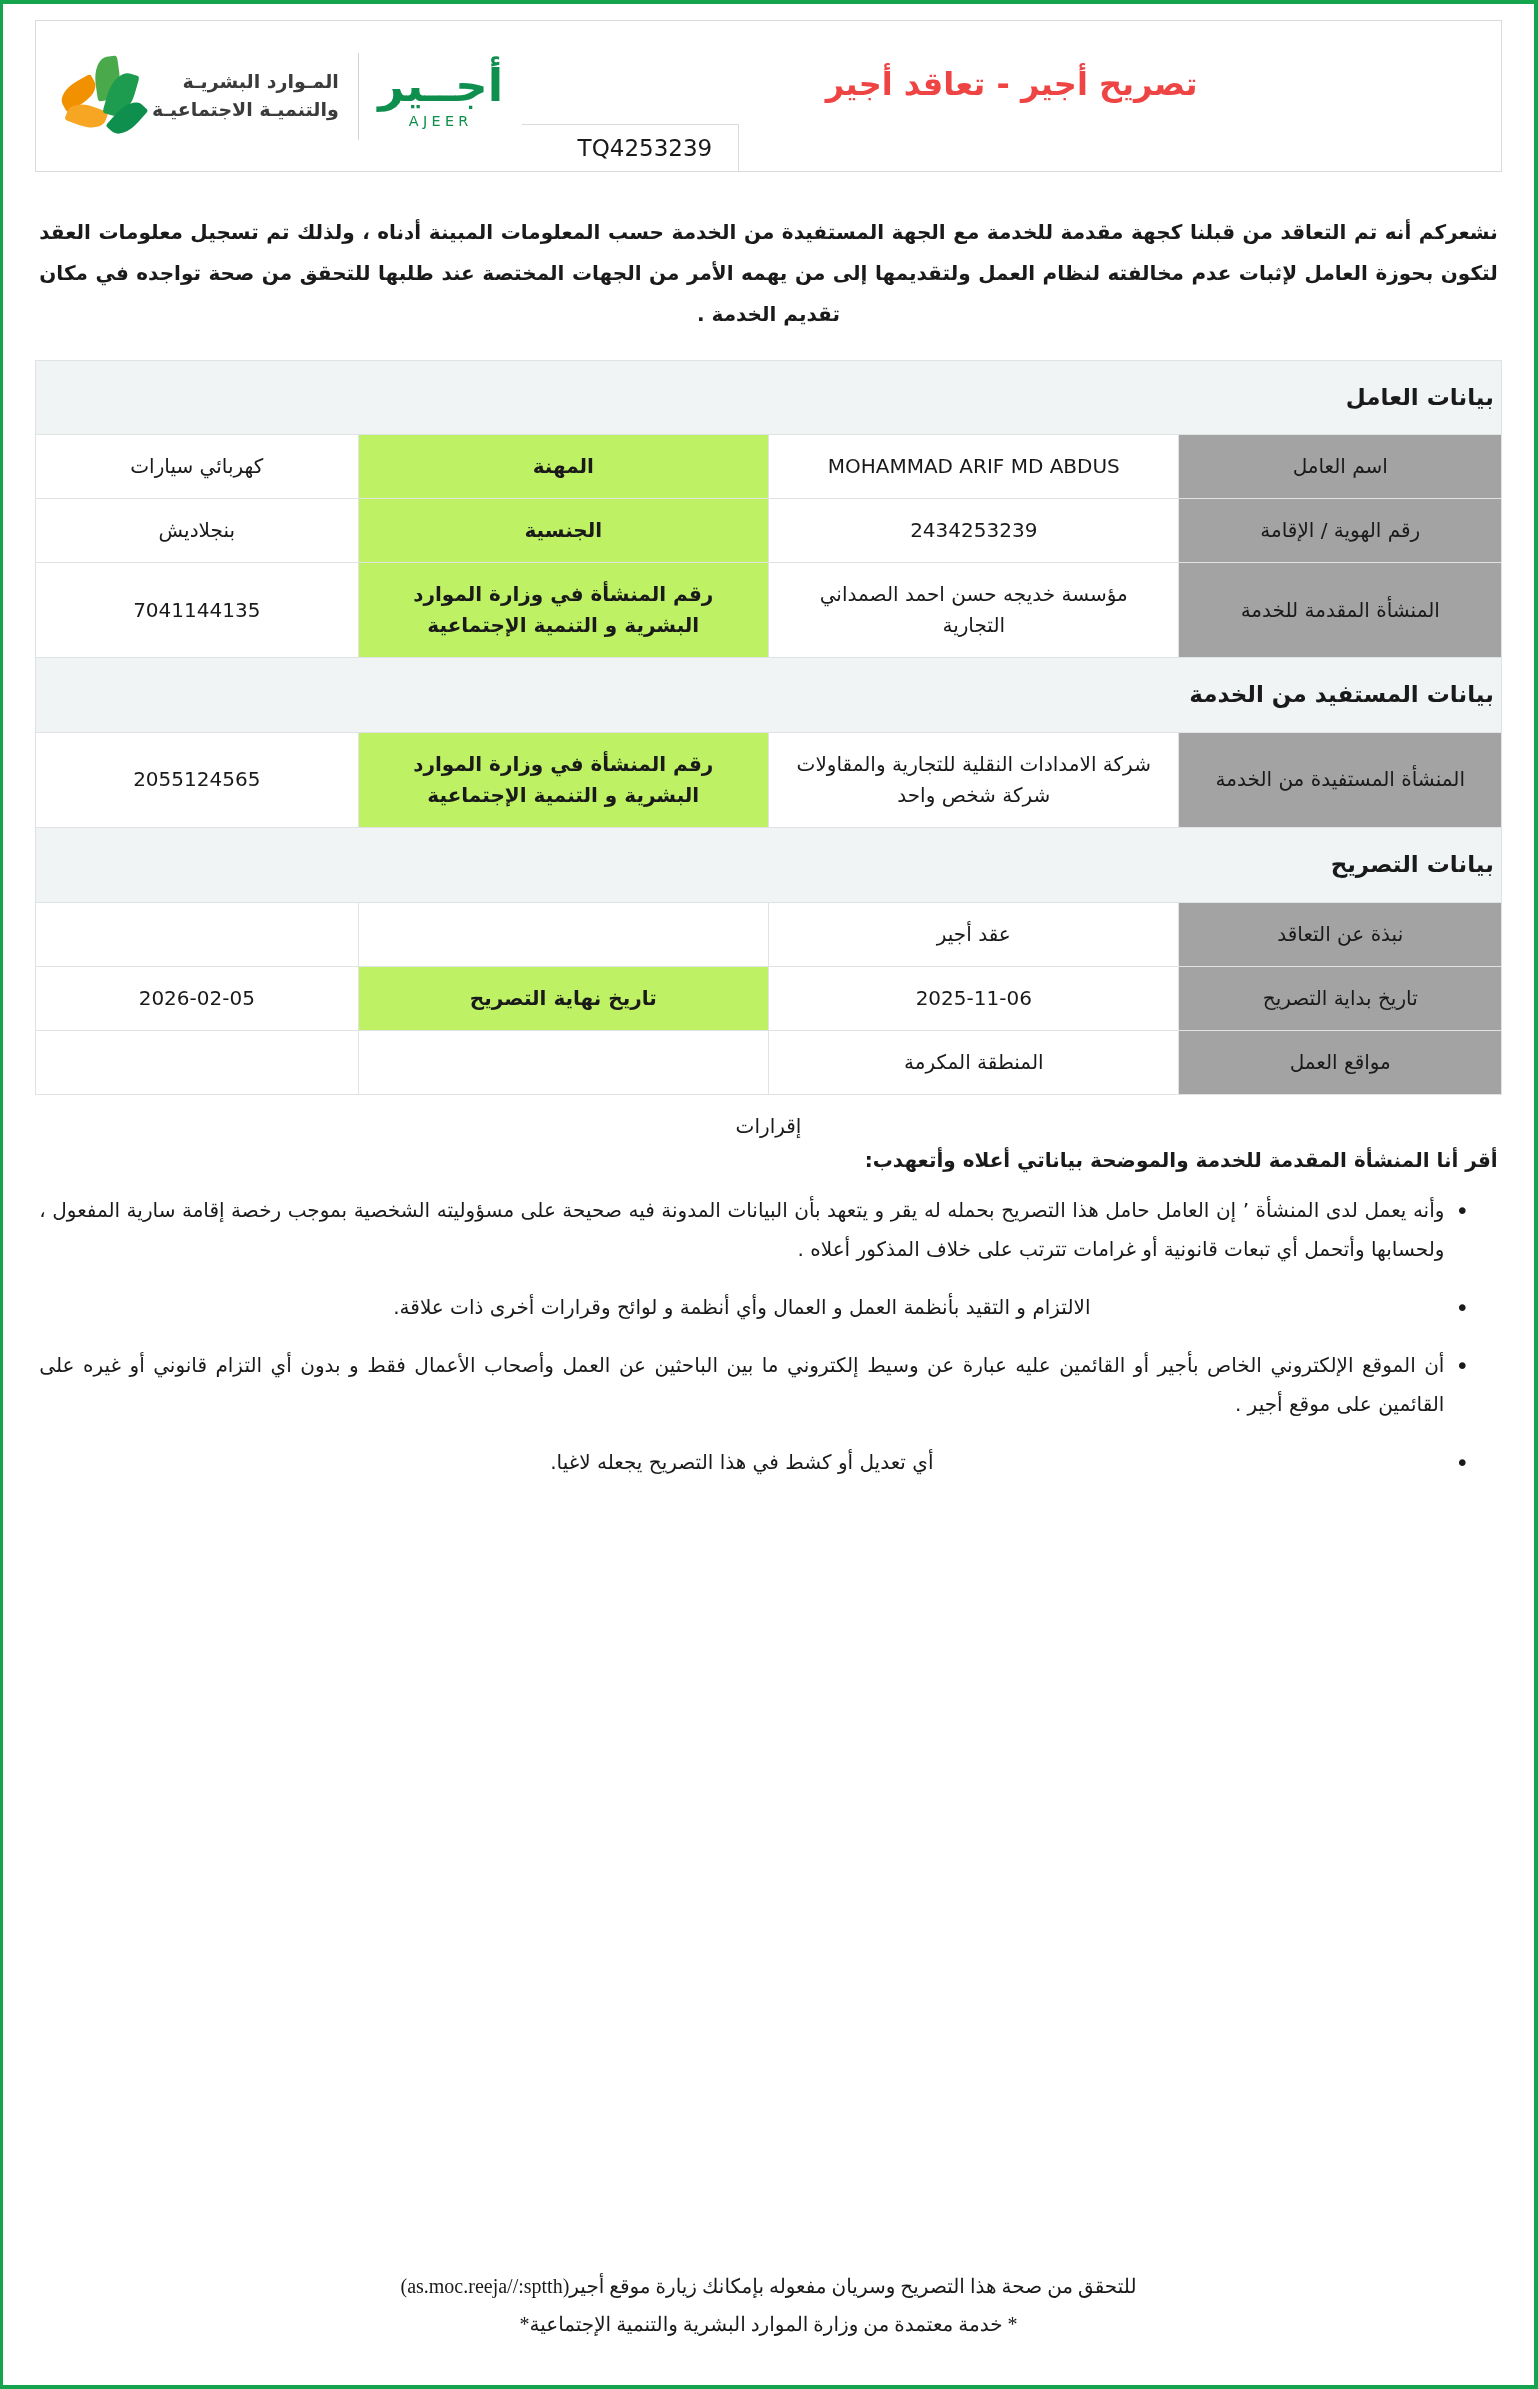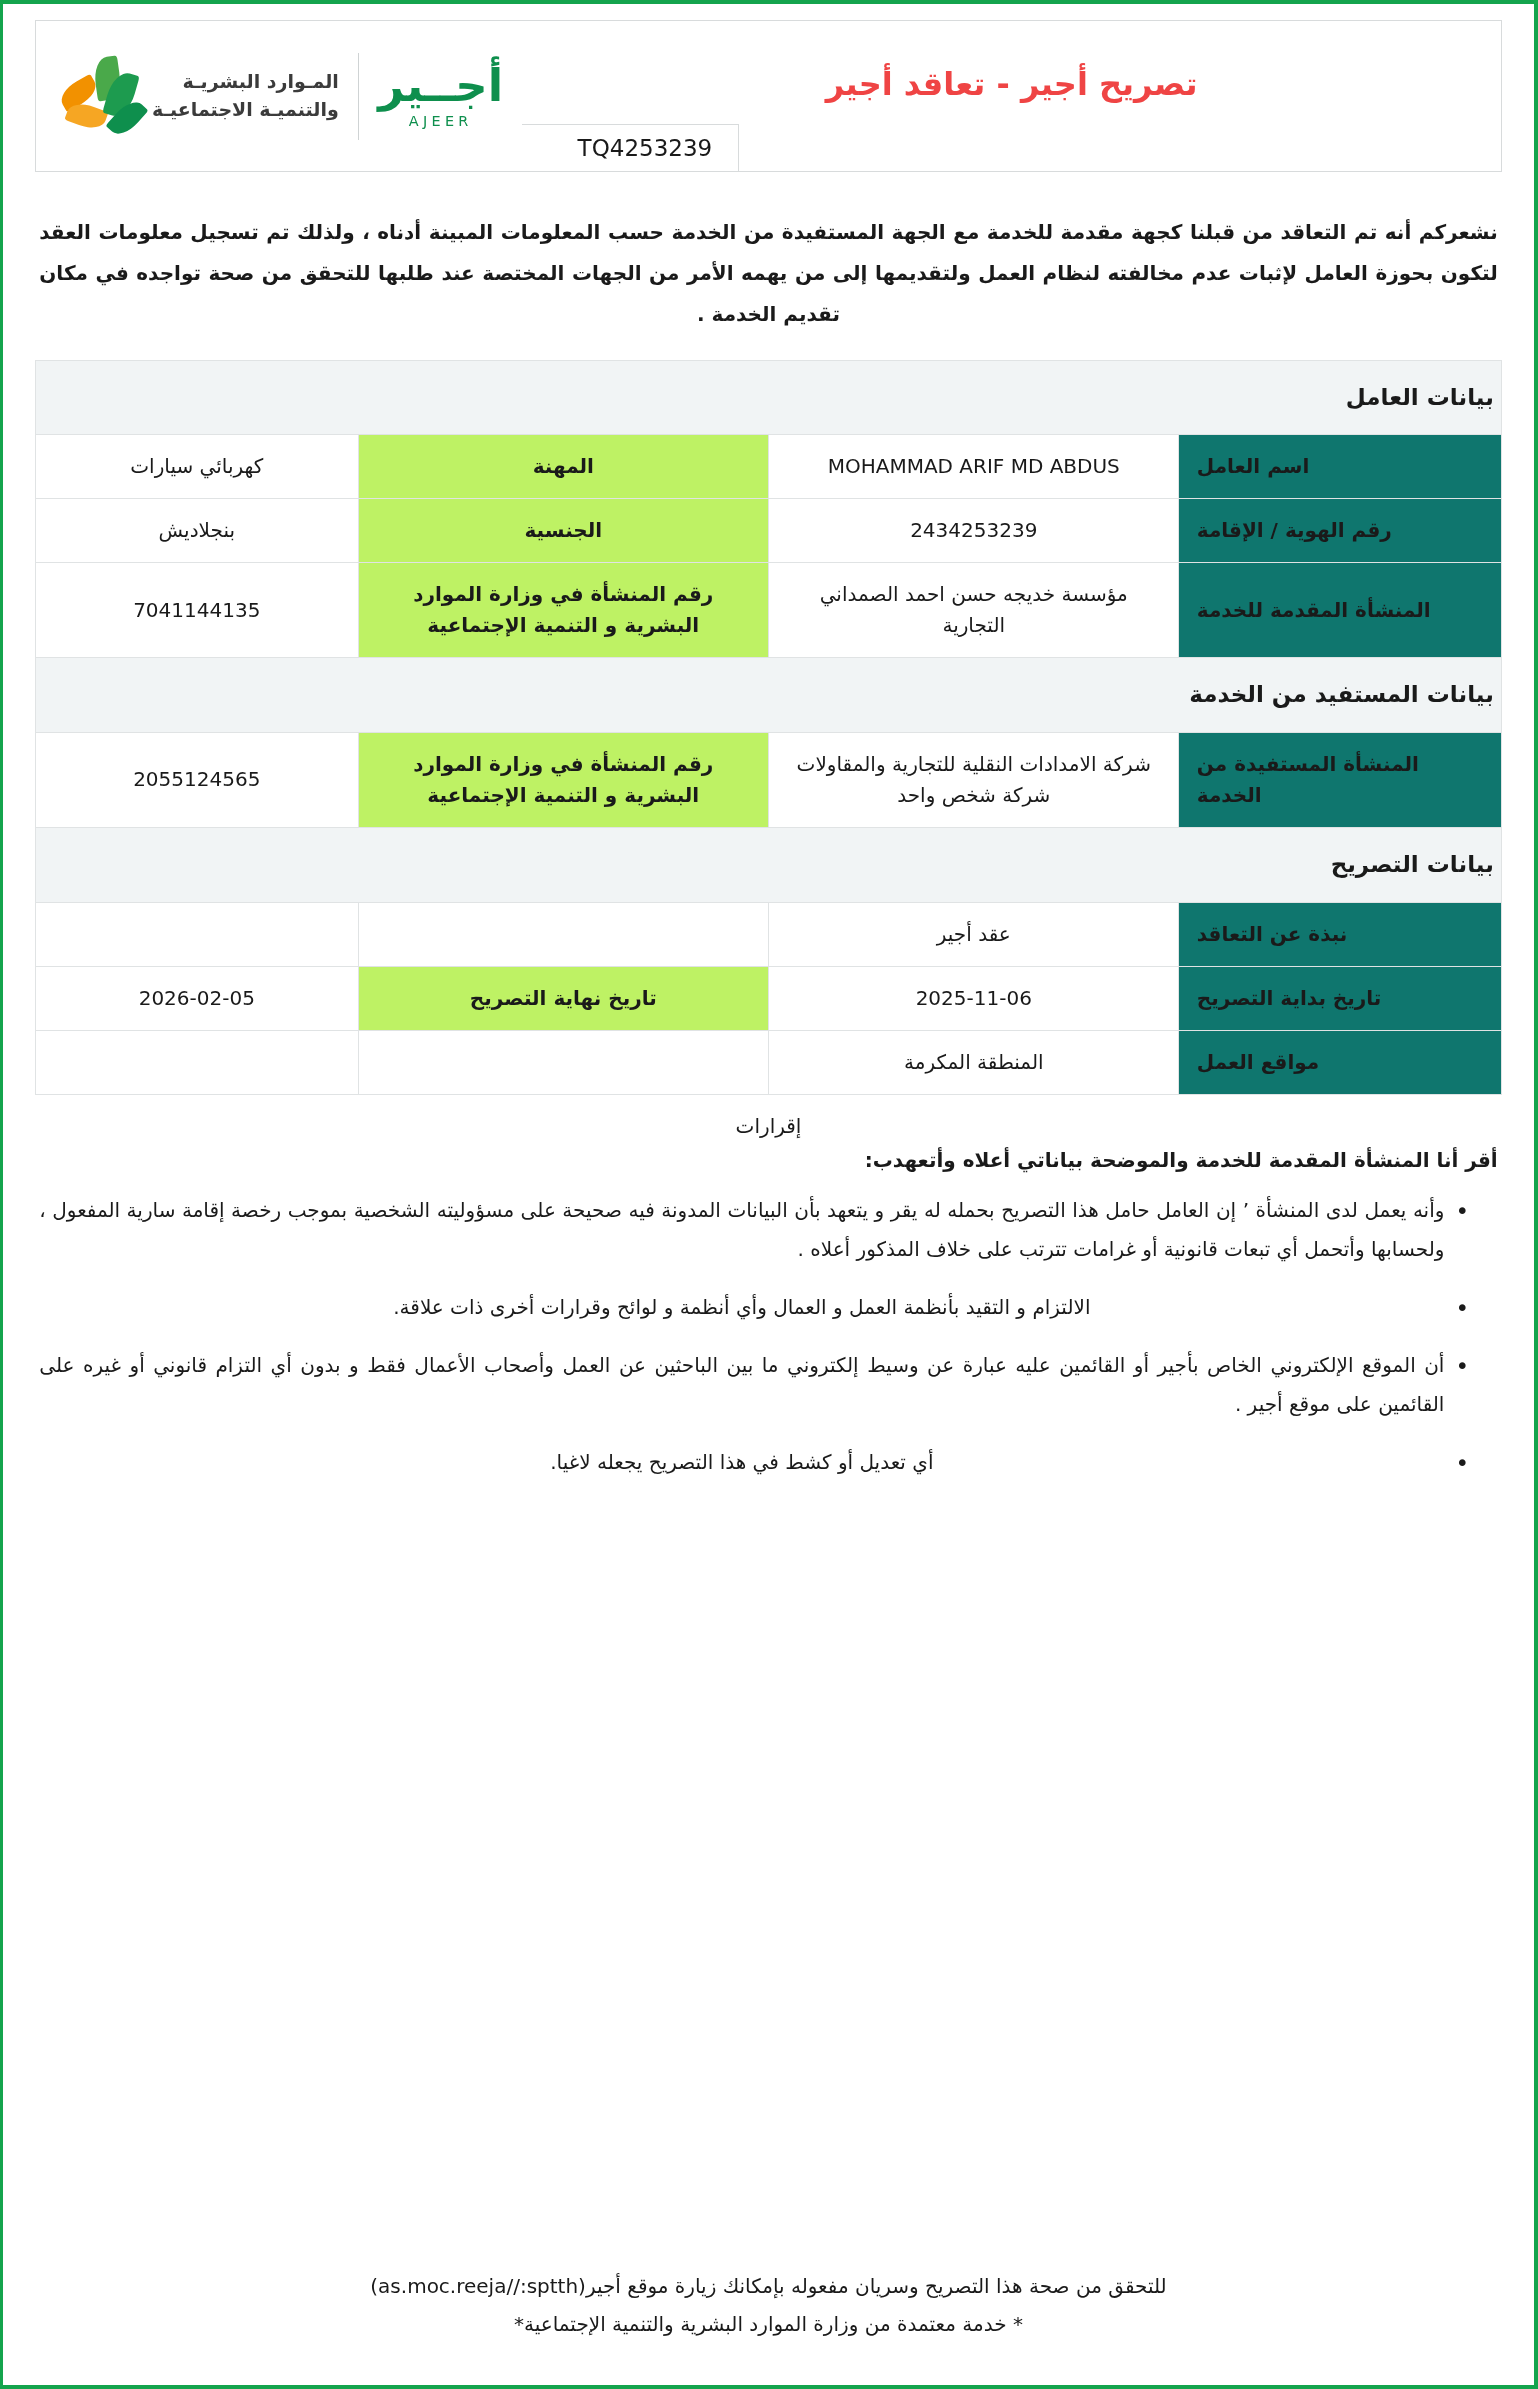--- a/index.html
+++ b/index.html
@@ -137,23 +137,23 @@
     line-height: 1.55;
   }
   .sec-head {
     background: #f1f4f5;
     text-align: right;
     font-weight: bold;
     font-size: 23px;
     padding: 19px 7.2px !important;
   }
   .lbl {
-    background: #0f766e;
-    font-weight: bold;
-    text-align: left;
+    background: #a3a3a3;
+    font-weight: normal;
+    text-align: center;
     width: 166px;
   }
   .val {
     text-align: center;
     background: #ffffff;
   }
   .val-ltr {
     direction: ltr;
     text-align: center;
   }
@@ -207,21 +207,21 @@
   
   .footer {
     position: absolute;
     left: 0;
     right: 0;
     bottom: 42px;
     text-align: center;
     font-size: 20px;
     line-height: 1.9;
   }
-  .footer div { direction: rtl; }
+  .footer div { direction: rtl; font-family: Liberation Serif, serif; }
 
   
   .mark-petal {
     position: absolute;
     border-radius: 60% 10% 60% 10%;
   }
   .p1 { width: 39px; height: 21.7px; background: #f29100; transform: rotate(-30deg); left: 4.3px; top: 29px; }
   .p2 { width: 39px; height: 21.7px; background: #f6a623; transform: rotate(20deg); left: 11.6px; top: 52px; }
   .p3 { width: 24.6px; height: 43px; background: #4aa94a; transform: rotate(-8deg); left: 40px; top: 4.3px; }
   .p4 { width: 26px; height: 45px; background: #1d9b4f; transform: rotate(16deg); left: 53px; top: 19px; }

